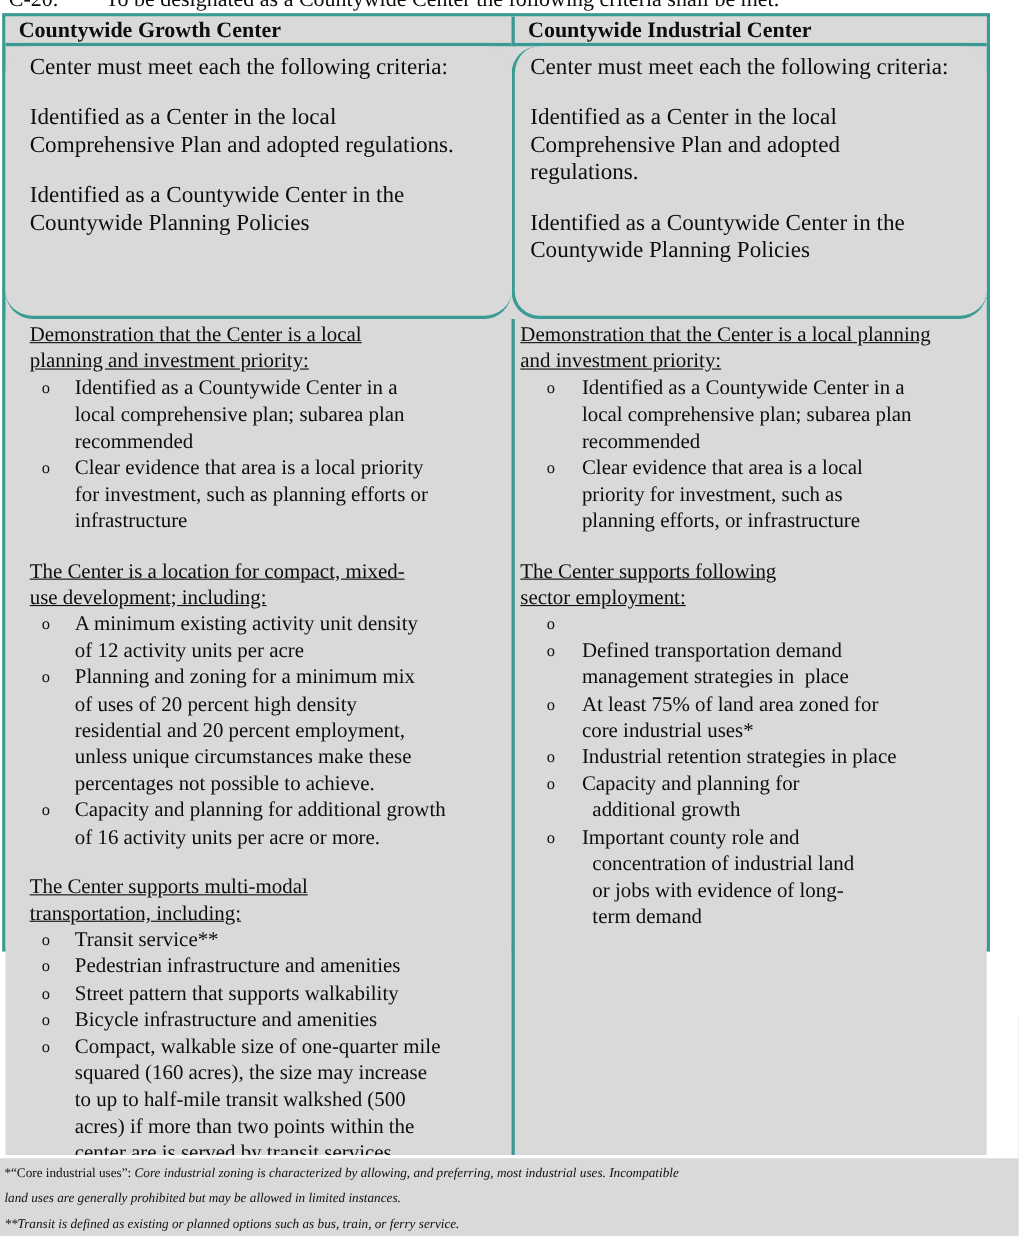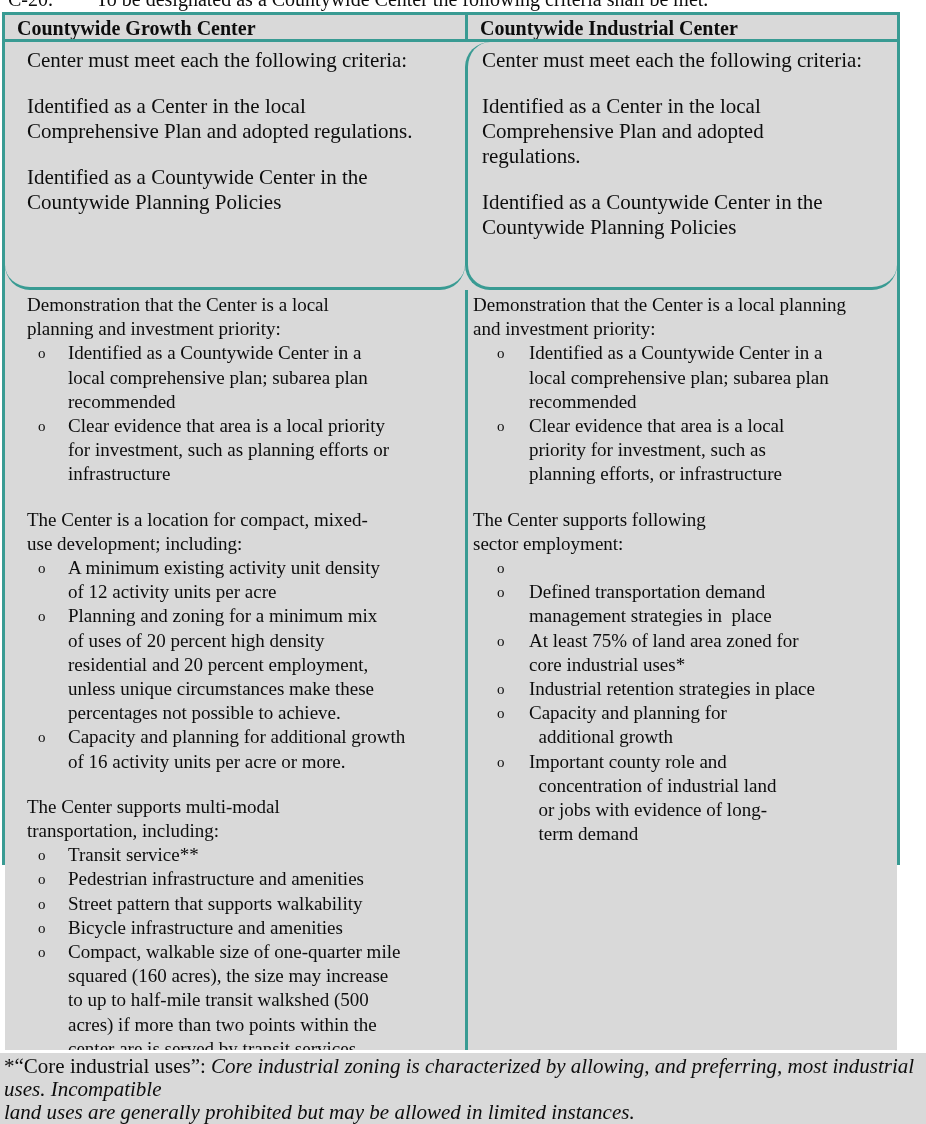--- a/index.html
+++ b/index.html
@@ -38,32 +38,32 @@
     background:#d9d9d9;
   }
   .c2{border-left:3px solid #399b93;}
   .rhdr{border-bottom:3px solid #399b93;font-weight:bold;font-size:20px;line-height:22px;padding:2px 4px 0 12px;}
   .r1{border-bottom:3px solid #399b93;font-size:21px;line-height:25px;padding:6px 6px 0 22px;border-radius:25px;}
   .r1.c2{padding-left:14px;}
   .r2{font-size:19px;line-height:24.2px;padding:3px 2px 0 22px;}
   .r2.c2{padding-left:5px;}
   .r1 p{margin:0 0 21px 0;}
   .group{margin:0 0 21px 0;}
-  .group p{margin:0;}
+  .group p{margin:0;text-decoration:underline;}
   .group.last{margin-bottom:0;}
   .li{display:flex;margin:0;}
   .li .bullet{flex:0 0 41px;padding-left:11px;box-sizing:border-box;font-size:15px;}
   .r2.c2 .li .bullet{flex-basis:56px;padding-left:24px;}
   .li .txt{flex:1;}
 
   
   .footnotes{
     position:absolute;left:0;top:1053px;width:926px;height:71px;
     background:#d9d9d9;
-    font-size:21px;line-height:23px;
+    font-size:12px;line-height:23px;
     padding:2px 2px 0 4px;
     box-sizing:border-box;
   }
   .footnotes p{margin:0;}
   .ital{font-style:italic;}
 </style>
 </head>
 <body>
 
 <div class="top-line">

